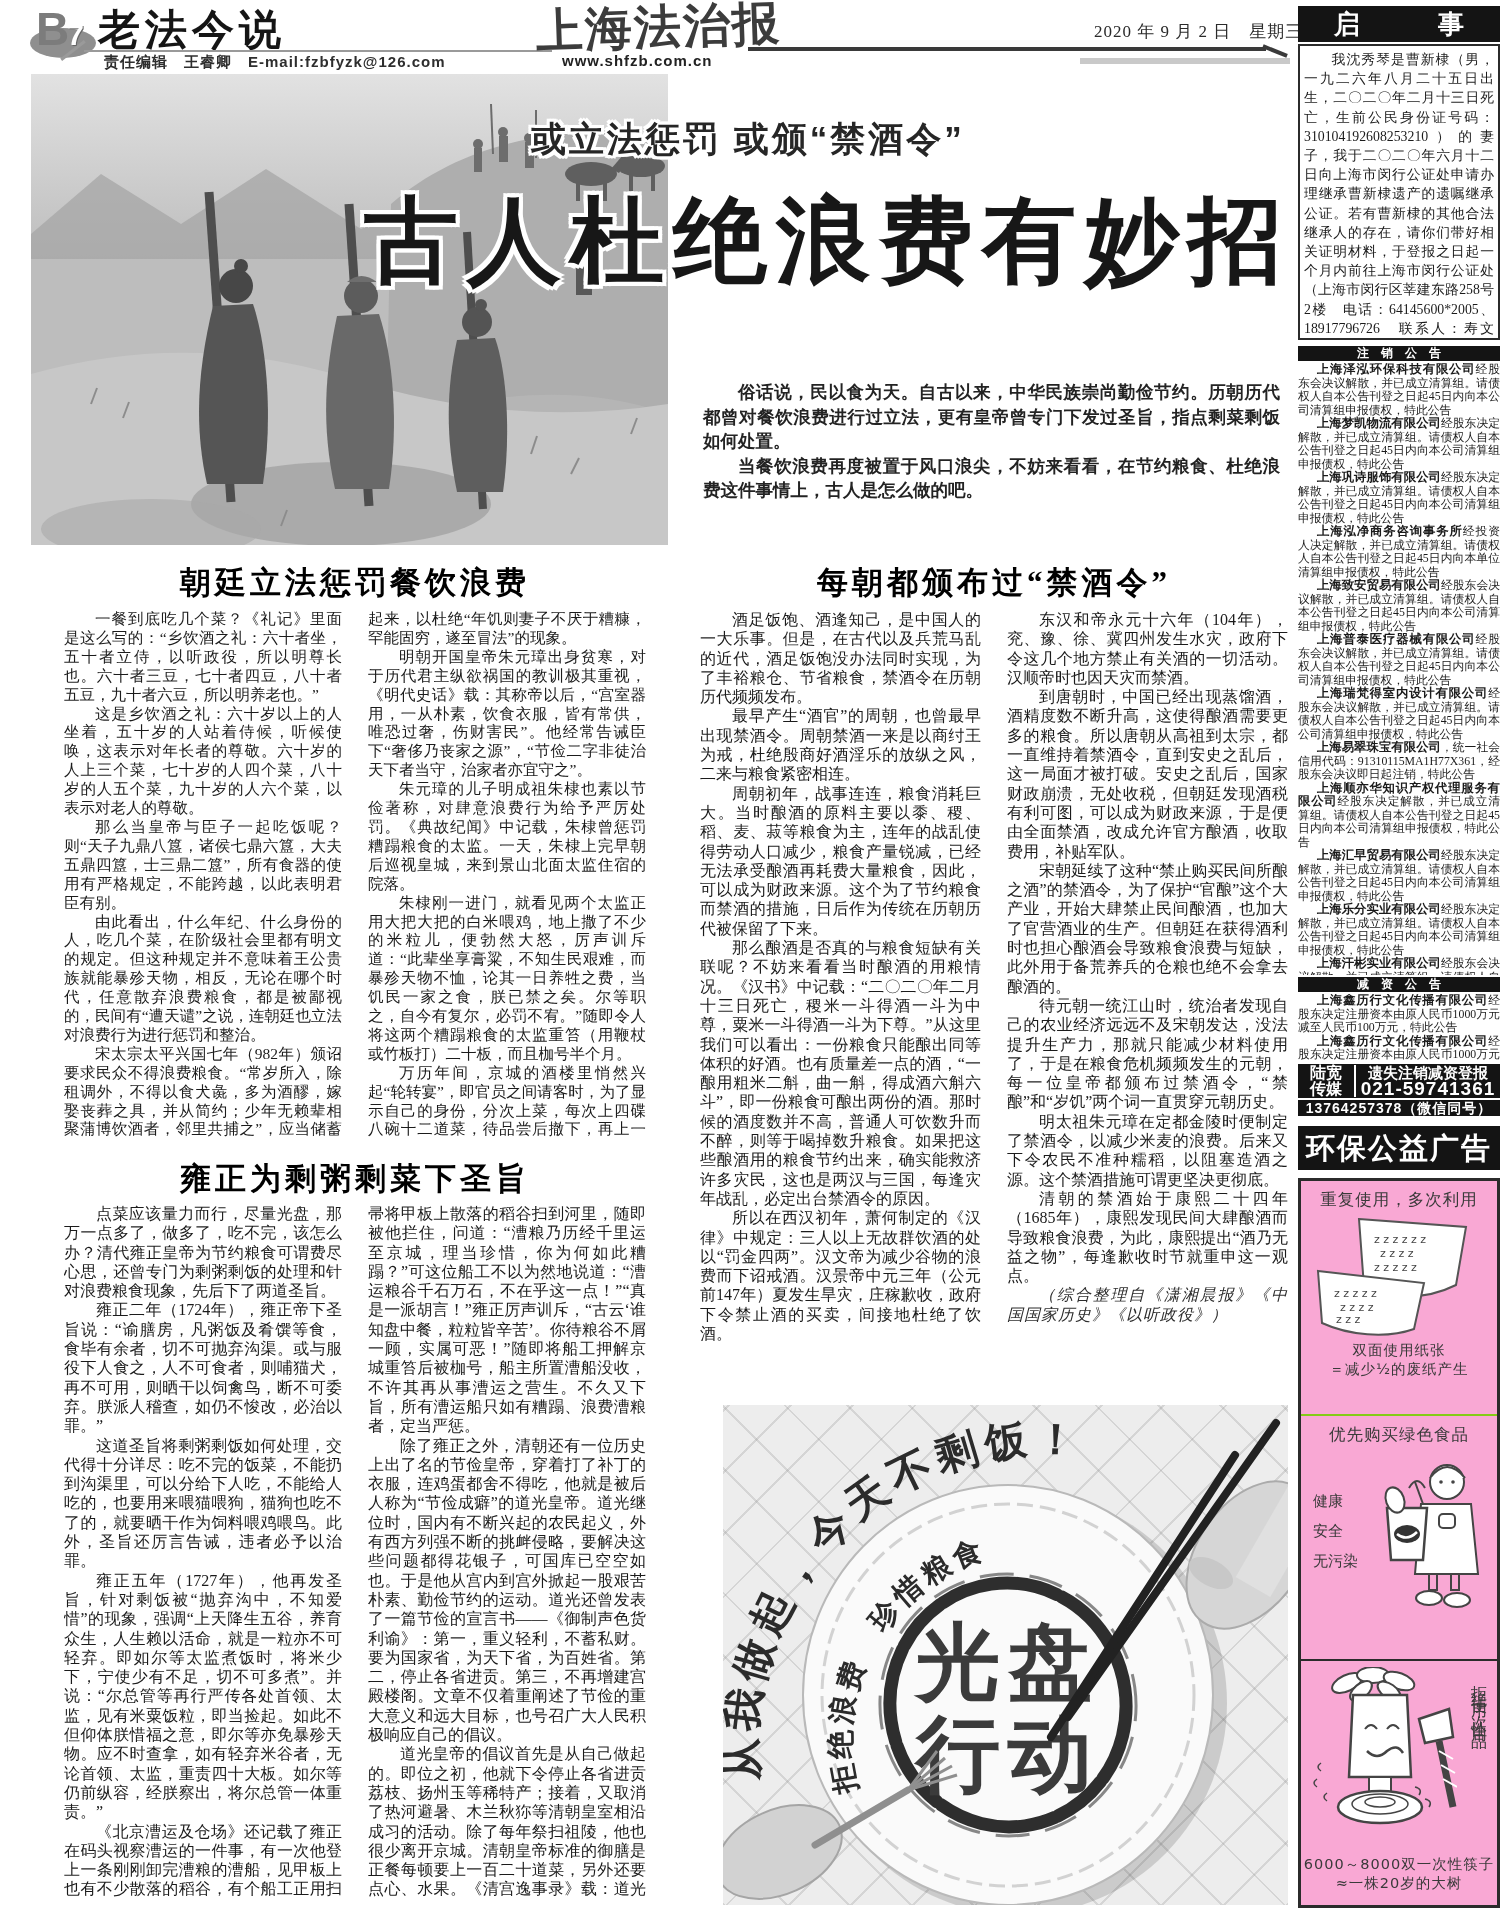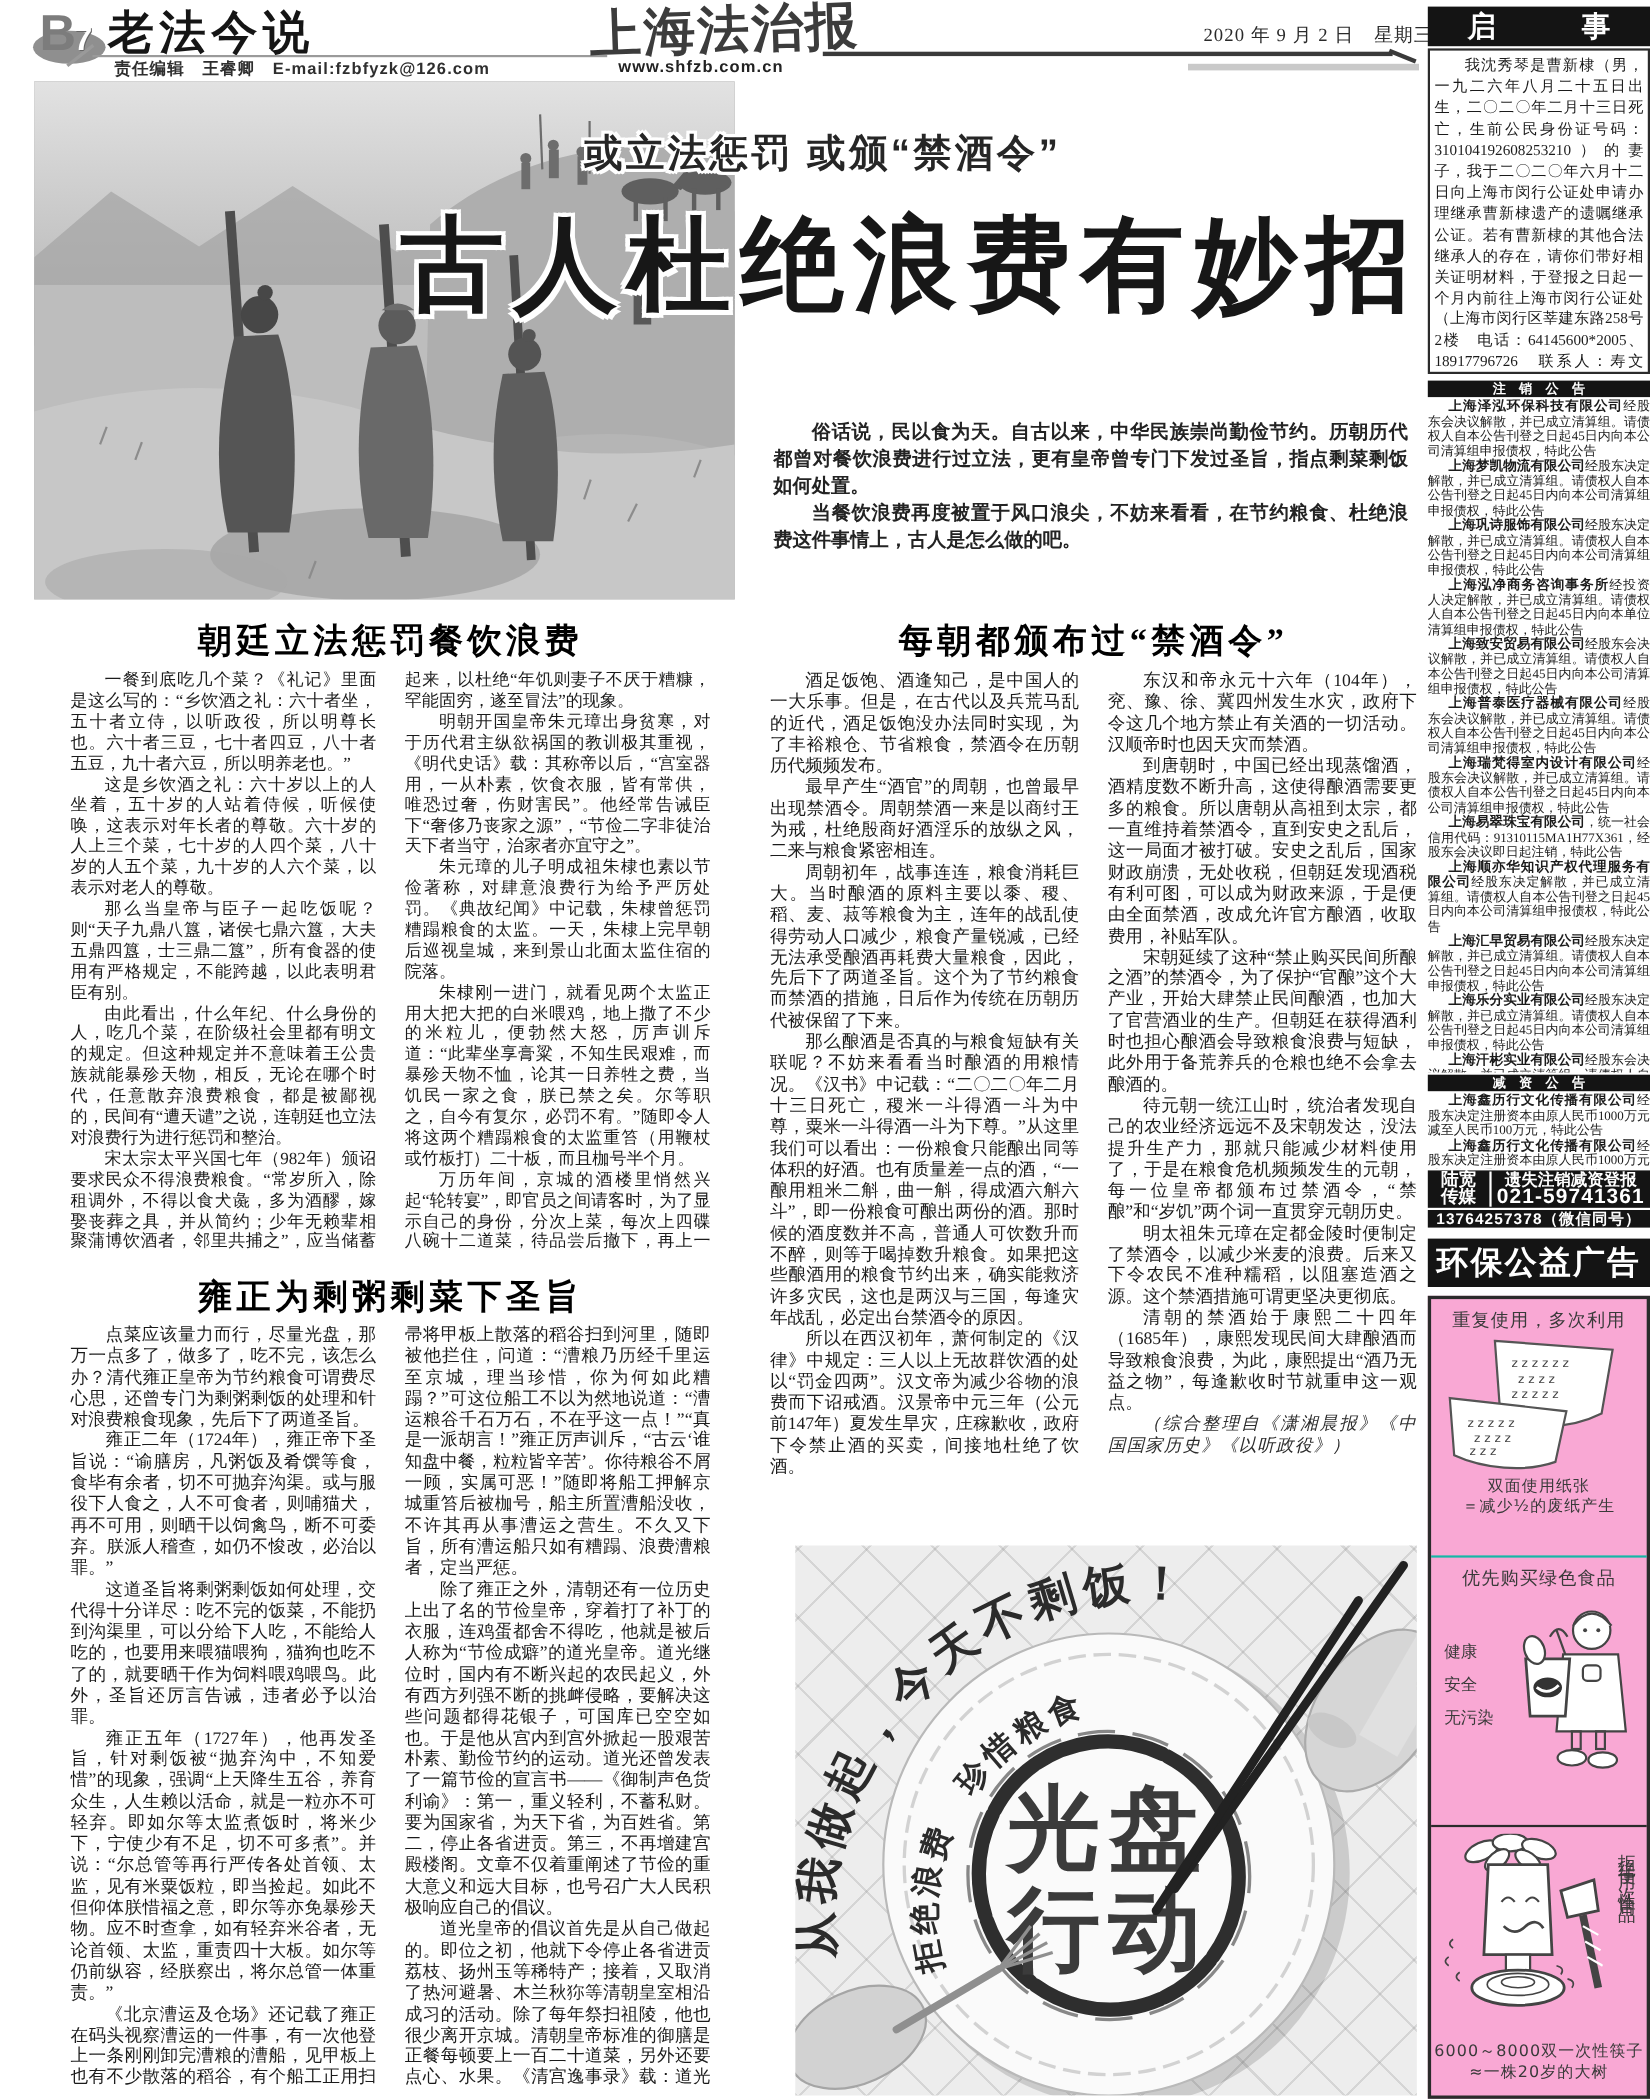--- a/index.html
+++ b/index.html
@@ -71,21 +71,21 @@
   .media-service{font-size:15px;font-weight:bold;line-height:15px;}
   .media-phone{font-size:19px;font-weight:900;line-height:18px;letter-spacing:1px;}
   .media-bottom{margin-top:2px;height:16px;background:#141414;color:#fff;text-align:center;
                 font-size:14px;font-weight:bold;line-height:16px;letter-spacing:1px;
                 font-family:"Liberation Sans","DejaVu Sans",sans-serif;}
   .eco-hdr{left:1298px;top:1126px;width:202px;height:44px;font-size:29px;font-weight:900;
            line-height:44px;letter-spacing:2px;}
   .eco-box{left:1298px;top:1178px;width:196px;height:724px;border:3px solid #2b2b2b;background:#f9a8d4;}
   .eco-panel{position:relative;overflow:hidden;}
   .eco-p1{height:233px;}
-  .eco-p2{height:243px;border-top:2px solid #14b8a6;}
+  .eco-p2{height:243px;border-top:2px solid #84cc16;}
   .eco-p3{height:239px;border-top:2px solid #2b2b2b;}
   .eco-t{text-align:center;font-size:16.5px;letter-spacing:1px;margin-top:8px;}
   .eco-cap{text-align:center;font-size:14.5px;letter-spacing:1px;}
   .eco-vert{position:absolute;right:8px;top:12px;writing-mode:vertical-rl;font-size:16px;letter-spacing:6px;}
 </style>
 </head>
 <body>
 
 <div class="abs pageno-oval"></div>
 <div class="abs pageno sans"><span>B</span><span class="seven">7</span></div>
@@ -186,21 +186,21 @@
       <p>朱棣刚一进门，就看见两个太监正用大把大把的白米喂鸡，地上撒了不少的米粒儿，便勃然大怒，厉声训斥道：“此辈坐享膏粱，不知生民艰难，而暴殄天物不恤，论其一日养牲之费，当饥民一家之食，朕已禁之矣。尔等职之，自今有复尔，必罚不宥。”随即令人将这两个糟蹋粮食的太监重笞（用鞭杖或竹板打）二十板，而且枷号半个月。</p>
       <p>万历年间，京城的酒楼里悄然兴起“轮转宴”，即官员之间请客时，为了显示自己的身份，分次上菜，每次上四碟八碗十二道菜，待品尝后撤下，再上一轮，循环往复，多至五六轮。而所上菜肴大多吃不了几口，就被倒掉了，为的是摆谱儿、要场面。万历皇帝得知后令人彻查，摆“轮转宴”的大小官员十余人一律重笞，并予以革职，永不叙用。</p>
     </div>
 </div>
 
 <div class="abs art-title a2-title">每朝都颁布过“禁酒令”</div>
 <div class="abs art-body a2-body">
   <div>
       <p>酒足饭饱、酒逢知己，是中国人的一大乐事。但是，在古代以及兵荒马乱的近代，酒足饭饱没办法同时实现，为了丰裕粮仓、节省粮食，禁酒令在历朝历代频频发布。</p>
       <p>最早产生“酒官”的周朝，也曾最早出现禁酒令。周朝禁酒一来是以商纣王为戒，杜绝殷商好酒淫乐的放纵之风，二来与粮食紧密相连。</p>
-      <p>周朝初年，战事连连，粮食消耗巨大。当时酿酒的原料主要以黍、稷、稻、麦、菽等粮食为主，连年的战乱使得劳动人口减少，粮食产量锐减，已经无法承受酿酒再耗费大量粮食，因此，先后下了两道圣旨。这个为了节约粮食而禁酒的措施，日后作为传统在历朝历代被保留了下来。</p>
+      <p>周朝初年，战事连连，粮食消耗巨大。当时酿酒的原料主要以黍、稷、稻、麦、菽等粮食为主，连年的战乱使得劳动人口减少，粮食产量锐减，已经无法承受酿酒再耗费大量粮食，因此，可以成为财政来源。这个为了节约粮食而禁酒的措施，日后作为传统在历朝历代被保留了下来。</p>
       <p>那么酿酒是否真的与粮食短缺有关联呢？不妨来看看当时酿酒的用粮情况。《汉书》中记载：“二〇二〇年二月十三日死亡，稷米一斗得酒一斗为中尊，粟米一斗得酒一斗为下尊。”从这里我们可以看出：一份粮食只能酿出同等体积的好酒。也有质量差一点的酒，“一酿用粗米二斛，曲一斛，得成酒六斛六斗”，即一份粮食可酿出两份的酒。那时候的酒度数并不高，普通人可饮数升而不醉，则等于喝掉数升粮食。如果把这些酿酒用的粮食节约出来，确实能救济许多灾民，这也是两汉与三国，每逢灾年战乱，必定出台禁酒令的原因。</p>
       <p>所以在西汉初年，萧何制定的《汉律》中规定：三人以上无故群饮酒的处以“罚金四两”。汉文帝为减少谷物的浪费而下诏戒酒。汉景帝中元三年（公元前147年）夏发生旱灾，庄稼歉收，政府下令禁止酒的买卖，间接地杜绝了饮酒。</p>
       <p>东汉和帝永元十六年（104年），兖、豫、徐、冀四州发生水灾，政府下令这几个地方禁止有关酒的一切活动。汉顺帝时也因天灾而禁酒。</p>
       <p>到唐朝时，中国已经出现蒸馏酒，酒精度数不断升高，这使得酿酒需要更多的粮食。所以唐朝从高祖到太宗，都一直维持着禁酒令，直到安史之乱后，这一局面才被打破。安史之乱后，国家财政崩溃，无处收税，但朝廷发现酒税有利可图，可以成为财政来源，于是便由全面禁酒，改成允许官方酿酒，收取费用，补贴军队。</p>
       <p>宋朝延续了这种“禁止购买民间所酿之酒”的禁酒令，为了保护“官酿”这个大产业，开始大肆禁止民间酿酒，也加大了官营酒业的生产。但朝廷在获得酒利时也担心酿酒会导致粮食浪费与短缺，此外用于备荒养兵的仓粮也绝不会拿去酿酒的。</p>
       <p>待元朝一统江山时，统治者发现自己的农业经济远远不及宋朝发达，没法提升生产力，那就只能减少材料使用了，于是在粮食危机频频发生的元朝，每一位皇帝都颁布过禁酒令，“禁酿”和“岁饥”两个词一直贯穿元朝历史。</p>
       <p>明太祖朱元璋在定都金陵时便制定了禁酒令，以减少米麦的浪费。后来又下令农民不准种糯稻，以阻塞造酒之源。这个禁酒措施可谓更坚决更彻底。</p>
       <p>清朝的禁酒始于康熙二十四年（1685年），康熙发现民间大肆酿酒而导致粮食浪费，为此，康熙提出“酒乃无益之物”，每逢歉收时节就重申这一观点。</p>
     </div>
   <p class="credit" style="text-indent:2em;">（综合整理自《潇湘晨报》《中国国家历史》《以听政役》）</p>

